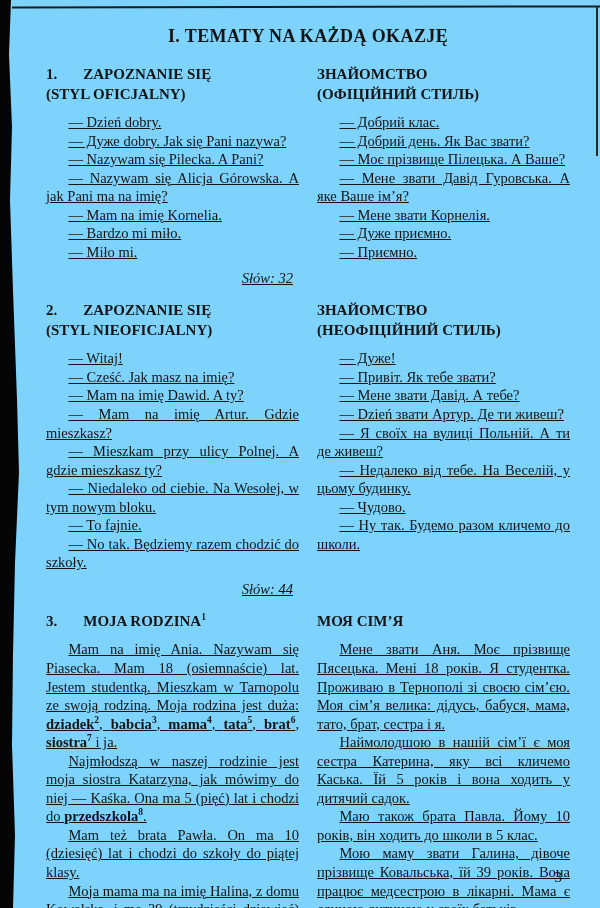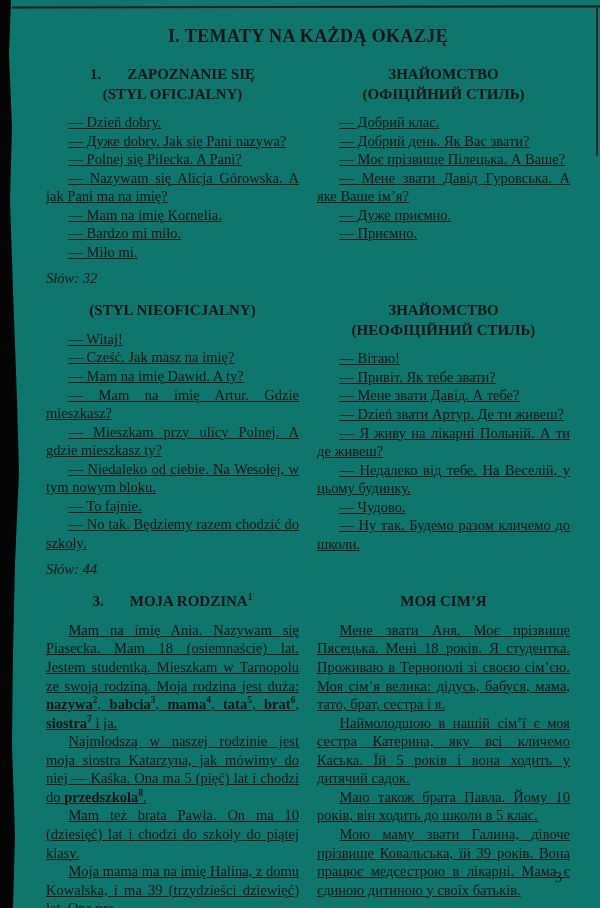--- a/index.html
+++ b/index.html
@@ -1,21 +1,21 @@
 <!DOCTYPE html>
 <html><head>
 <meta charset="utf-8">
 <style>
   html, body { margin: 0; padding: 0; background: #6b6b6b; }
   .page {
     position: relative;
     width: 600px;
     height: 908px;
     margin: 0 auto;
-    background: #0f766e;
+    background: #7dd3fc;
     font-family: "Liberation Serif", "DejaVu Serif", serif;
     color: #141414;
     overflow: hidden;
   }
   
   .edge-left {
     position: absolute; left: 0; top: 0; bottom: 0; width: 22px;
     background: #050505;
     clip-path: polygon(0 0, 11px 0, 9px 6%, 12px 14%, 10px 22%, 13px 32%, 17px 44%, 19px 52%, 15px 62%, 13px 72%, 12px 82%, 15px 92%, 13px 100%, 0 100%);
   }
@@ -33,29 +33,30 @@
   .title {
     font-size: 18px; font-weight: 700; text-align: center;
     letter-spacing: 0.4px; margin: 12px 0 18px 0;
   }
   .sec {
     display: grid;
     grid-template-columns: 1fr 1fr;
     column-gap: 18px;
     margin-bottom: 14px;
   }
-  .heading { text-align: center; font-weight: 700; font-size: 15px; line-height: 1.3; margin-bottom: 9px; }
+  .heading { text-align: left; font-weight: 700; font-size: 15px; line-height: 1.3; margin-bottom: 9px; }
   .hl1 .num { margin-right: 26px; }
   .dlg, .para {
     margin: 0; font-size: 14.5px; line-height: 1.28;
     text-align: justify; text-indent: 1.55em; text-decoration: underline;
   }
   .count {
     margin: 9px 6px 0 0; font-size: 14.5px; font-style: italic;
-    text-align: left;
+    text-align: right;
+    text-decoration: underline;
   }
   sup { font-size: 9.5px; line-height: 0; }
   .para b sup, .para sup { font-weight: 700; }
   .page-number {
     position: absolute; right: 38px; bottom: 22px; font-size: 15px;
   }
 </style>
 </head>
 <body>
 
@@ -68,78 +69,80 @@
     <h1 class="title">I. TEMATY NA KAŻDĄ OKAZJĘ</h1>
 
     <section class="sec">
       <div class="col">
         <div class="heading">
           <div class="hl1"><span class="num">1.</span><span>ZAPOZNANIE SIĘ</span></div>
           <div class="hl2">(STYL OFICJALNY)</div>
         </div>
         <p class="dlg">— Dzień dobry.</p>
         <p class="dlg">— Дуже dobry. Jak się Pani nazywa?</p>
-        <p class="dlg">— Polnej się Pilecka. A Pani?</p>
+        <p class="dlg">— Nazywam się Pilecka. A Pani?</p>
         <p class="dlg">— Nazywam się Alicja Górowska. A jak Pani ma na imię?</p>
         <p class="dlg">— Mam na imię Kornelia.</p>
         <p class="dlg">— Bardzo mi miło.</p>
         <p class="dlg">— Miło mi.</p>
         <p class="count">Słów: 32</p>
       </div>
       <div class="col">
         <div class="heading">
           <div class="hl1"><span>ЗНАЙОМСТВО</span></div>
           <div class="hl2">(ОФІЦІЙНИЙ СТИЛЬ)</div>
         </div>
         <p class="dlg">— Добрий клас.</p>
         <p class="dlg">— Добрий день. Як Вас звати?</p>
         <p class="dlg">— Моє прізвище Пілецька. А Ваше?</p>
         <p class="dlg">— Мене звати Давід Гуровська. А яке Ваше ім’я?</p>
+        <p class="dlg">— Мене звати Корнелія.</p>
         <p class="dlg">— Дуже приємно.</p>
         <p class="dlg">— Приємно.</p>
       </div>
     </section>
 
     <section class="sec">
       <div class="col">
         <div class="heading">
+          <div class="hl1"><span class="num">2.</span><span>ZAPOZNANIE SIĘ</span></div>
           <div class="hl2">(STYL NIEOFICJALNY)</div>
         </div>
         <p class="dlg">— Witaj!</p>
         <p class="dlg">— Cześć. Jak masz na imię?</p>
         <p class="dlg">— Mam na imię Dawid. A ty?</p>
         <p class="dlg">— Mam na imię Artur. Gdzie mieszkasz?</p>
         <p class="dlg">— Mieszkam przy ulicy Polnej. A gdzie mieszkasz ty?</p>
         <p class="dlg">— Niedaleko od ciebie. Na Wesołej, w tym nowym bloku.</p>
         <p class="dlg">— To fajnie.</p>
         <p class="dlg">— No tak. Będziemy razem chodzić do szkoły.</p>
         <p class="count">Słów: 44</p>
       </div>
       <div class="col">
         <div class="heading">
           <div class="hl1"><span>ЗНАЙОМСТВО</span></div>
           <div class="hl2">(НЕОФІЦІЙНИЙ СТИЛЬ)</div>
         </div>
-        <p class="dlg">— Вітаю!</p>
+        <p class="dlg">— Дуже!</p>
         <p class="dlg">— Привіт. Як тебе звати?</p>
         <p class="dlg">— Мене звати Давід. А тебе?</p>
         <p class="dlg">— Dzień звати Артур. Де ти живеш?</p>
-        <p class="dlg">— Я живу на лікарні Польній. А ти де живеш?</p>
+        <p class="dlg">— Я своїх на вулиці Польній. А ти де живеш?</p>
         <p class="dlg">— Недалеко від тебе. На Веселій, у цьому будинку.</p>
         <p class="dlg">— Чудово.</p>
         <p class="dlg">— Ну так. Будемо разом кличемо до школи.</p>
       </div>
     </section>
 
     <section class="sec">
       <div class="col">
         <div class="heading">
           <div class="hl1"><span class="num">3.</span><span class="para-inline">MOJA RODZINA<sup>1</sup></span></div>
         </div>
-        <p class="para">Mam na imię Ania. Nazywam się Piasecka. Mam 18 (osiemnaście) lat. Jestem studentką. Mieszkam w Tarnopolu ze swoją rodziną. Moja rodzina jest duża: <b>nazywa</b><sup>2</sup>, <b>babcia</b><sup>3</sup>, <b>mama</b><sup>4</sup>, <b>tata</b><sup>5</sup>, <b>brat</b><sup>6</sup>, <b>siostra</b><sup>7</sup> i ja.</p>
+        <p class="para">Mam na imię Ania. Nazywam się Piasecka. Mam 18 (osiemnaście) lat. Jestem studentką. Mieszkam w Tarnopolu ze swoją rodziną. Moja rodzina jest duża: <b>dziadek</b><sup>2</sup>, <b>babcia</b><sup>3</sup>, <b>mama</b><sup>4</sup>, <b>tata</b><sup>5</sup>, <b>brat</b><sup>6</sup>, <b>siostra</b><sup>7</sup> i ja.</p>
         <p class="para">Najmłodszą w naszej rodzinie jest moja siostra Katarzyna, jak mówimy do niej — Kaśka. Ona ma 5 (pięć) lat i chodzi do <b>przedszkola</b><sup>8</sup>.</p>
         <p class="para">Mam też brata Pawła. On ma 10 (dziesięć) lat i chodzi do szkoły do piątej klasy.</p>
         <p class="para">Moja mama ma na imię Halina, z domu Kowalska, i ma 39 (trzydzieści dziewięć) lat. Ona pra-</p>
       </div>
       <div class="col">
         <div class="heading">
           <div class="hl1"><span>МОЯ СІМ’Я</span></div>
         </div>
         <p class="para">Мене звати Аня. Моє прізвище Пясецька. Мені 18 років. Я студентка. Проживаю в Тернополі зі своєю сім’єю. Моя сім’я велика: дідусь, бабуся, мама, тато, брат, сестра і я.</p>
         <p class="para">Наймолодшою в нашій сім’ї є моя сестра Катерина, яку всі кличемо Каська. Їй 5 років і вона ходить у дитячий садок.</p>

